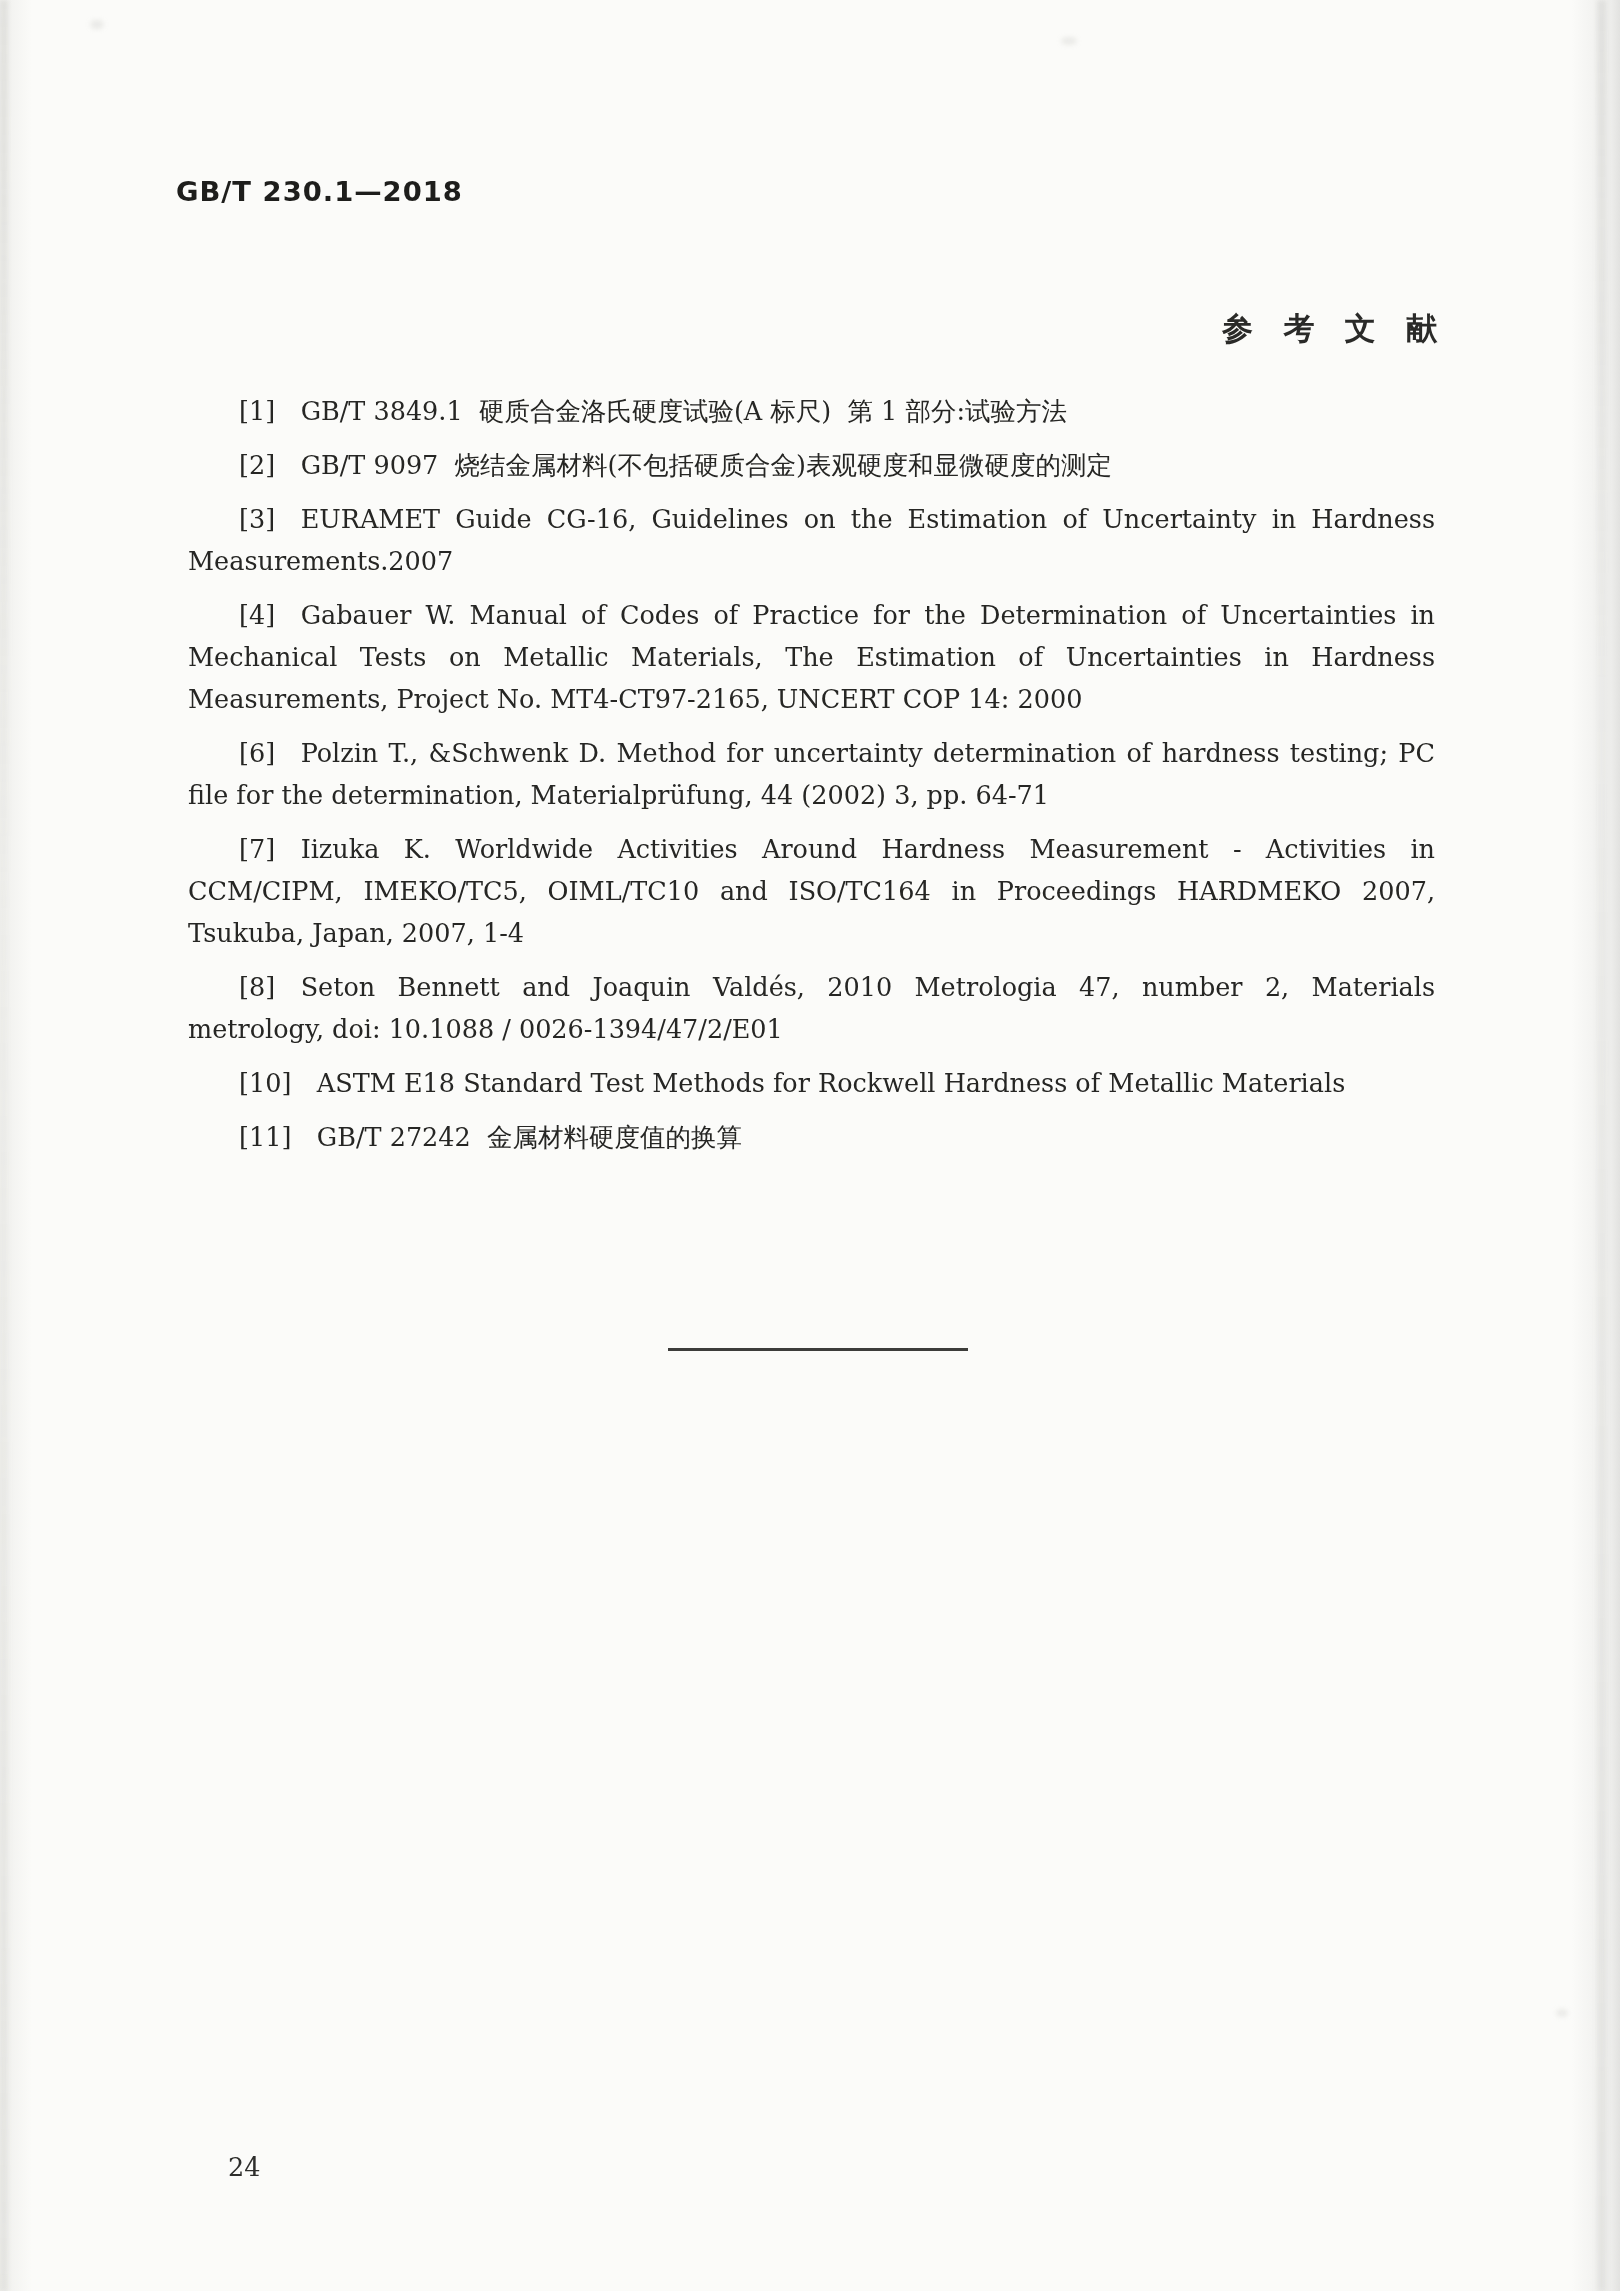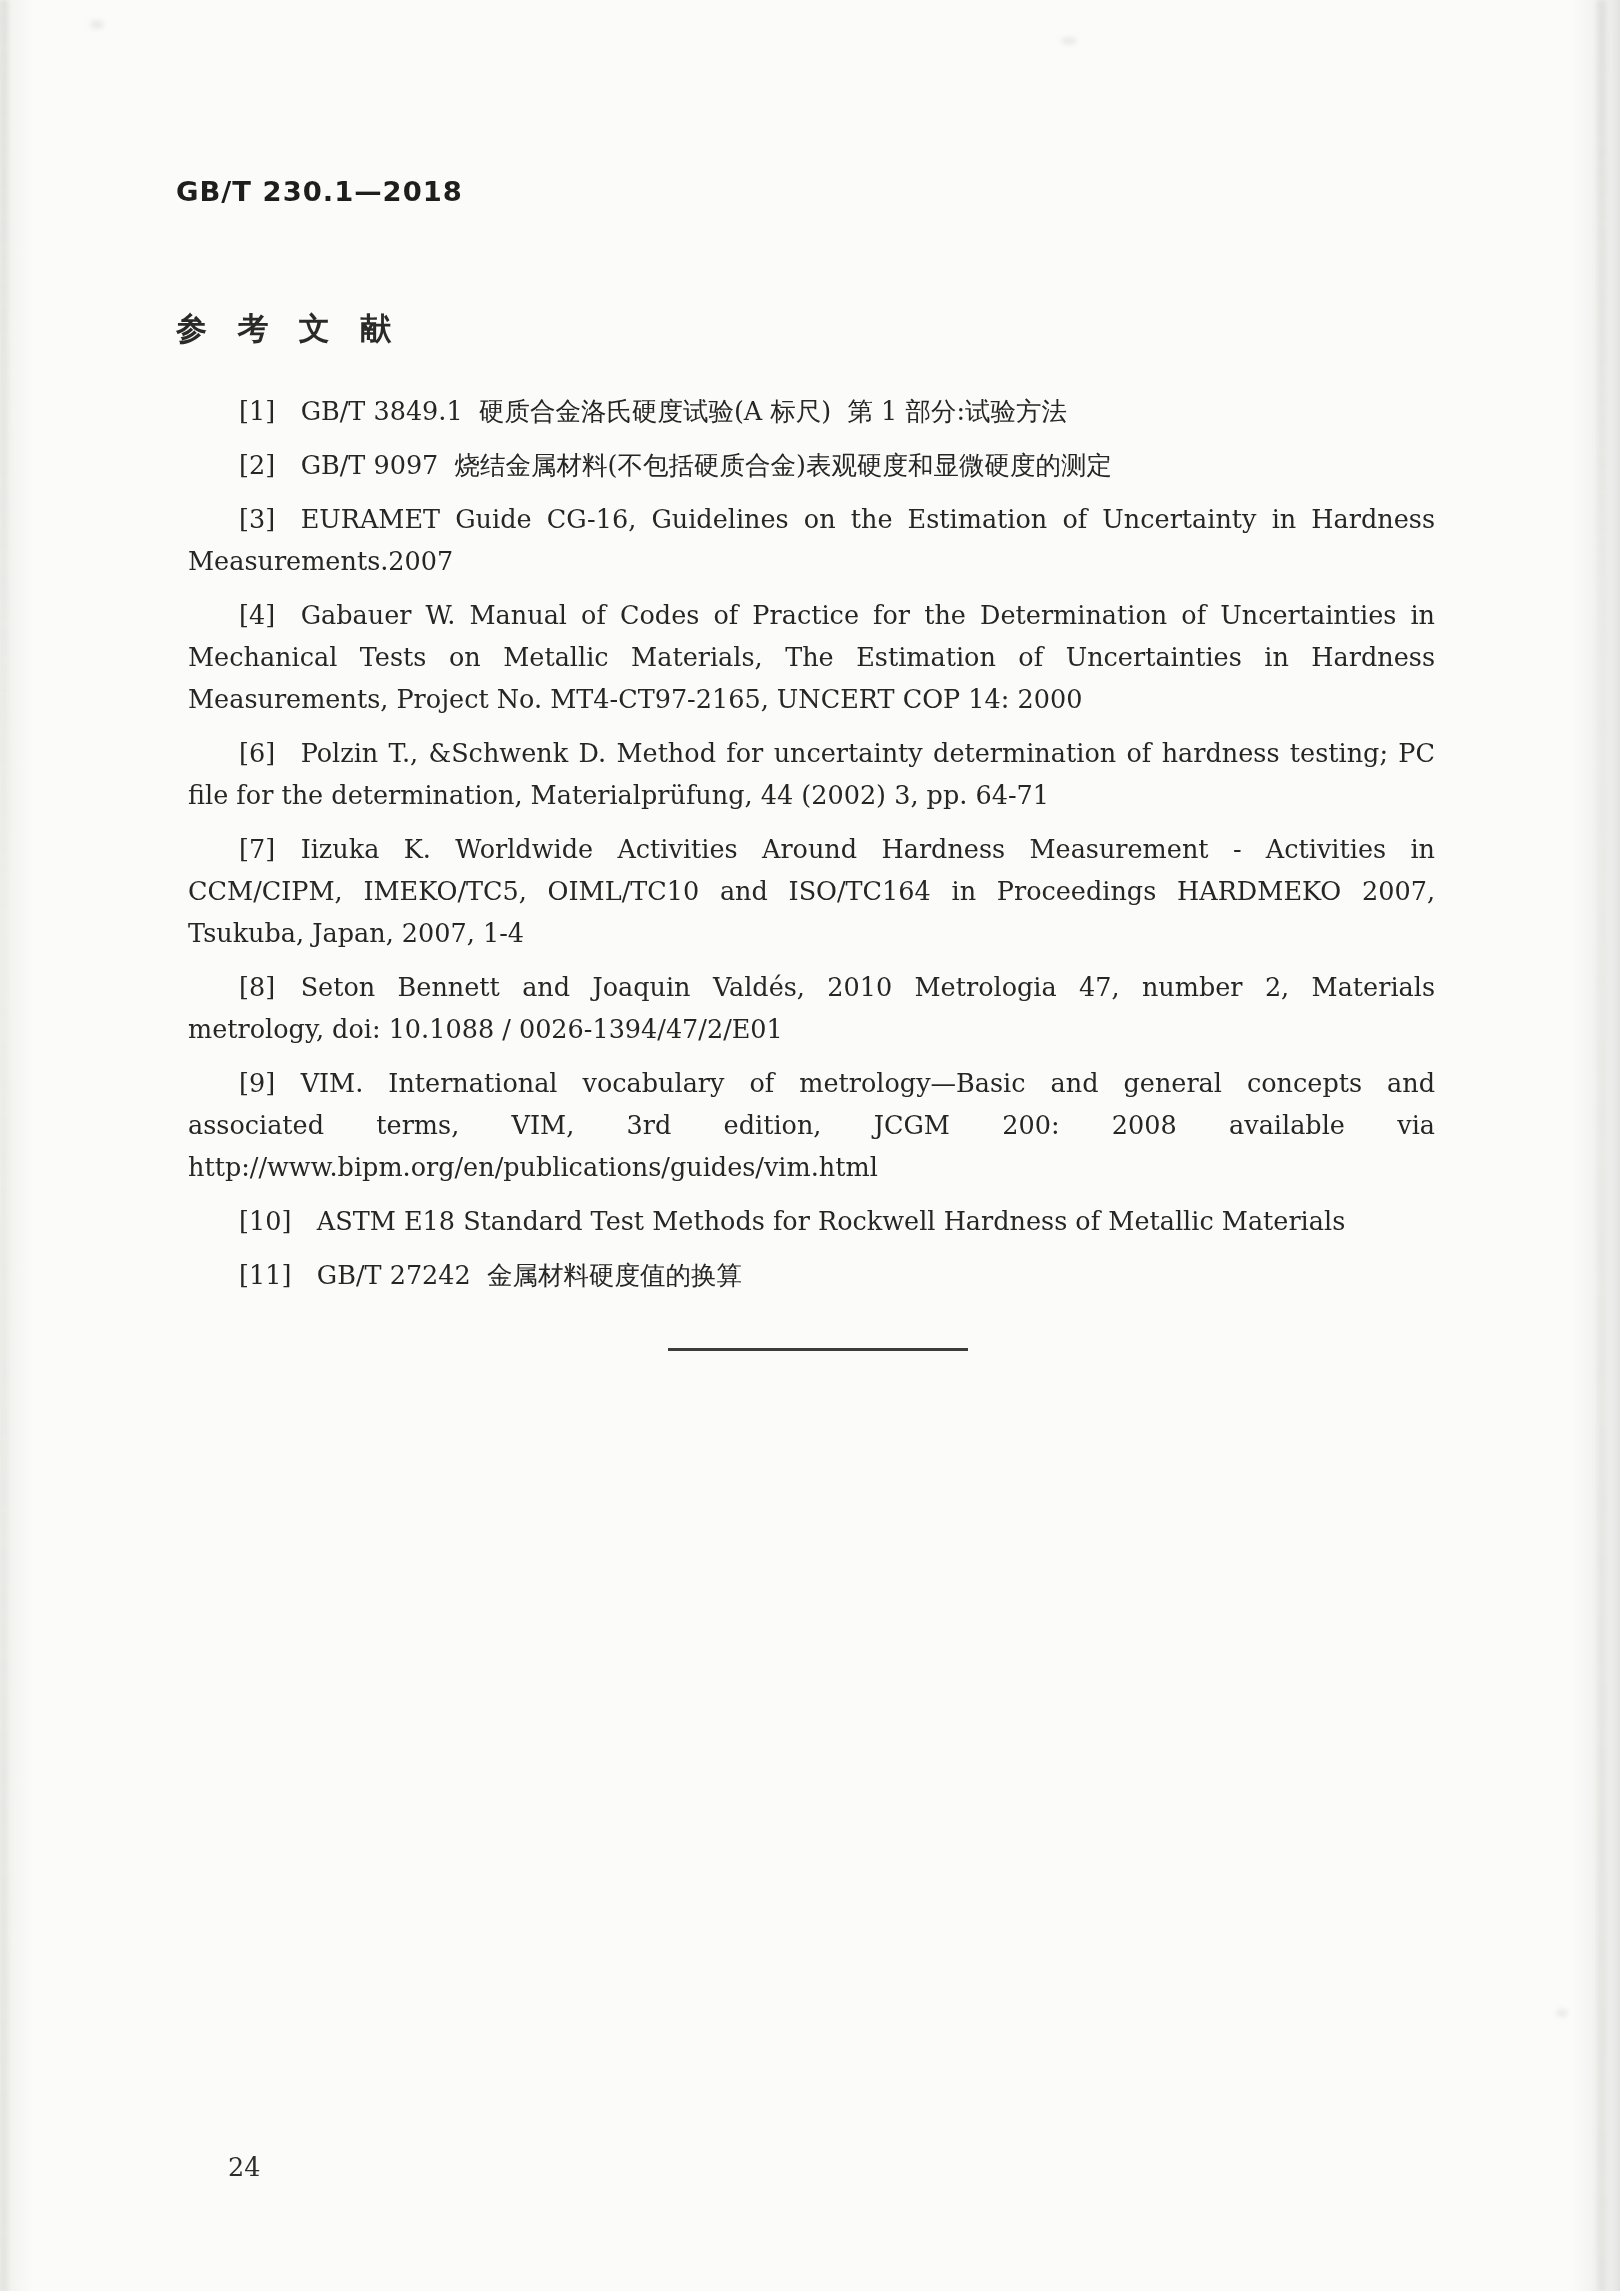--- a/index.html
+++ b/index.html
@@ -34,21 +34,21 @@
     filter: blur(2.9px);
   }
   .doc-header {
     position: absolute; left: 176px; top: 176px;
     font-family: "DejaVu Sans", "Liberation Sans", sans-serif;
     font-weight: bold; font-size: 27.4px; letter-spacing: 1px;
     color: #1e1e1c;
   }
   .doc-title {
     position: absolute; left: 176px; top: 308px; width: 1271px;
-    text-align: left;
+    text-align: right;
     font-size: 31px; font-weight: bold;
     letter-spacing: 9.8px;
     color: #2a2a28;
     white-space: pre-wrap;
   }
   .refs {
     position: absolute; left: 176px; top: 378px; width: 1271px;
     font-size: 25.5px; line-height: 42px;
     text-align: justify;
   }
@@ -84,21 +84,20 @@
   <div class="doc-title">参 考 文 献</div>
 
   <div class="refs">
     <p><span class="ref-label">[1]</span><span>GB/T 3849.1  硬质合金洛氏硬度试验(A 标尺)  第 1 部分:试验方法</span></p>
     <p><span class="ref-label">[2]</span><span>GB/T 9097  烧结金属材料(不包括硬质合金)表观硬度和显微硬度的测定</span></p>
     <p><span class="ref-label">[3]</span><span>EURAMET Guide CG-16, Guidelines on the Estimation of Uncertainty in Hardness Measurements.2007</span></p>
     <p><span class="ref-label">[4]</span><span>Gabauer W. Manual of Codes of Practice for the Determination of Uncertainties in Mechanical Tests on Metallic Materials, The Estimation of Uncertainties in Hardness Measurements, Project No. MT4-CT97-2165, UNCERT COP 14: 2000</span></p>
     <p><span class="ref-label">[6]</span><span>Polzin T., &amp;Schwenk D. Method for uncertainty determination of hardness testing; PC file for the determination, Materialprüfung, 44 (2002) 3, pp. 64-71</span></p>
     <p><span class="ref-label">[7]</span><span>Iizuka K. Worldwide Activities Around Hardness Measurement - Activities in CCM/CIPM, IMEKO/TC5, OIML/TC10 and ISO/TC164 in Proceedings HARDMEKO 2007, Tsukuba, Japan, 2007, 1-4</span></p>
     <p><span class="ref-label">[8]</span><span>Seton Bennett and Joaquin Valdés, 2010 Metrologia 47, number 2, Materials metrology, doi: 10.1088 / 0026-1394/47/2/E01</span></p>
-    <p><span class="ref-label">[9]</span><span>VIM. International vocabulary of metrology—Basic and general concepts and associated terms, VIM, 3rd edition, JCGM 200: 2008 available via http://www.bipm.org/en/publications/guides/vim.html</span></p>
     <p><span class="ref-label">[10]</span><span>ASTM E18 Standard Test Methods for Rockwell Hardness of Metallic Materials</span></p>
     <p><span class="ref-label">[11]</span><span>GB/T 27242  金属材料硬度值的换算</span></p>
   </div>
 
   <div class="end-divider"></div>
 
   <div class="page-number">24</div>
 
 </div>
 

